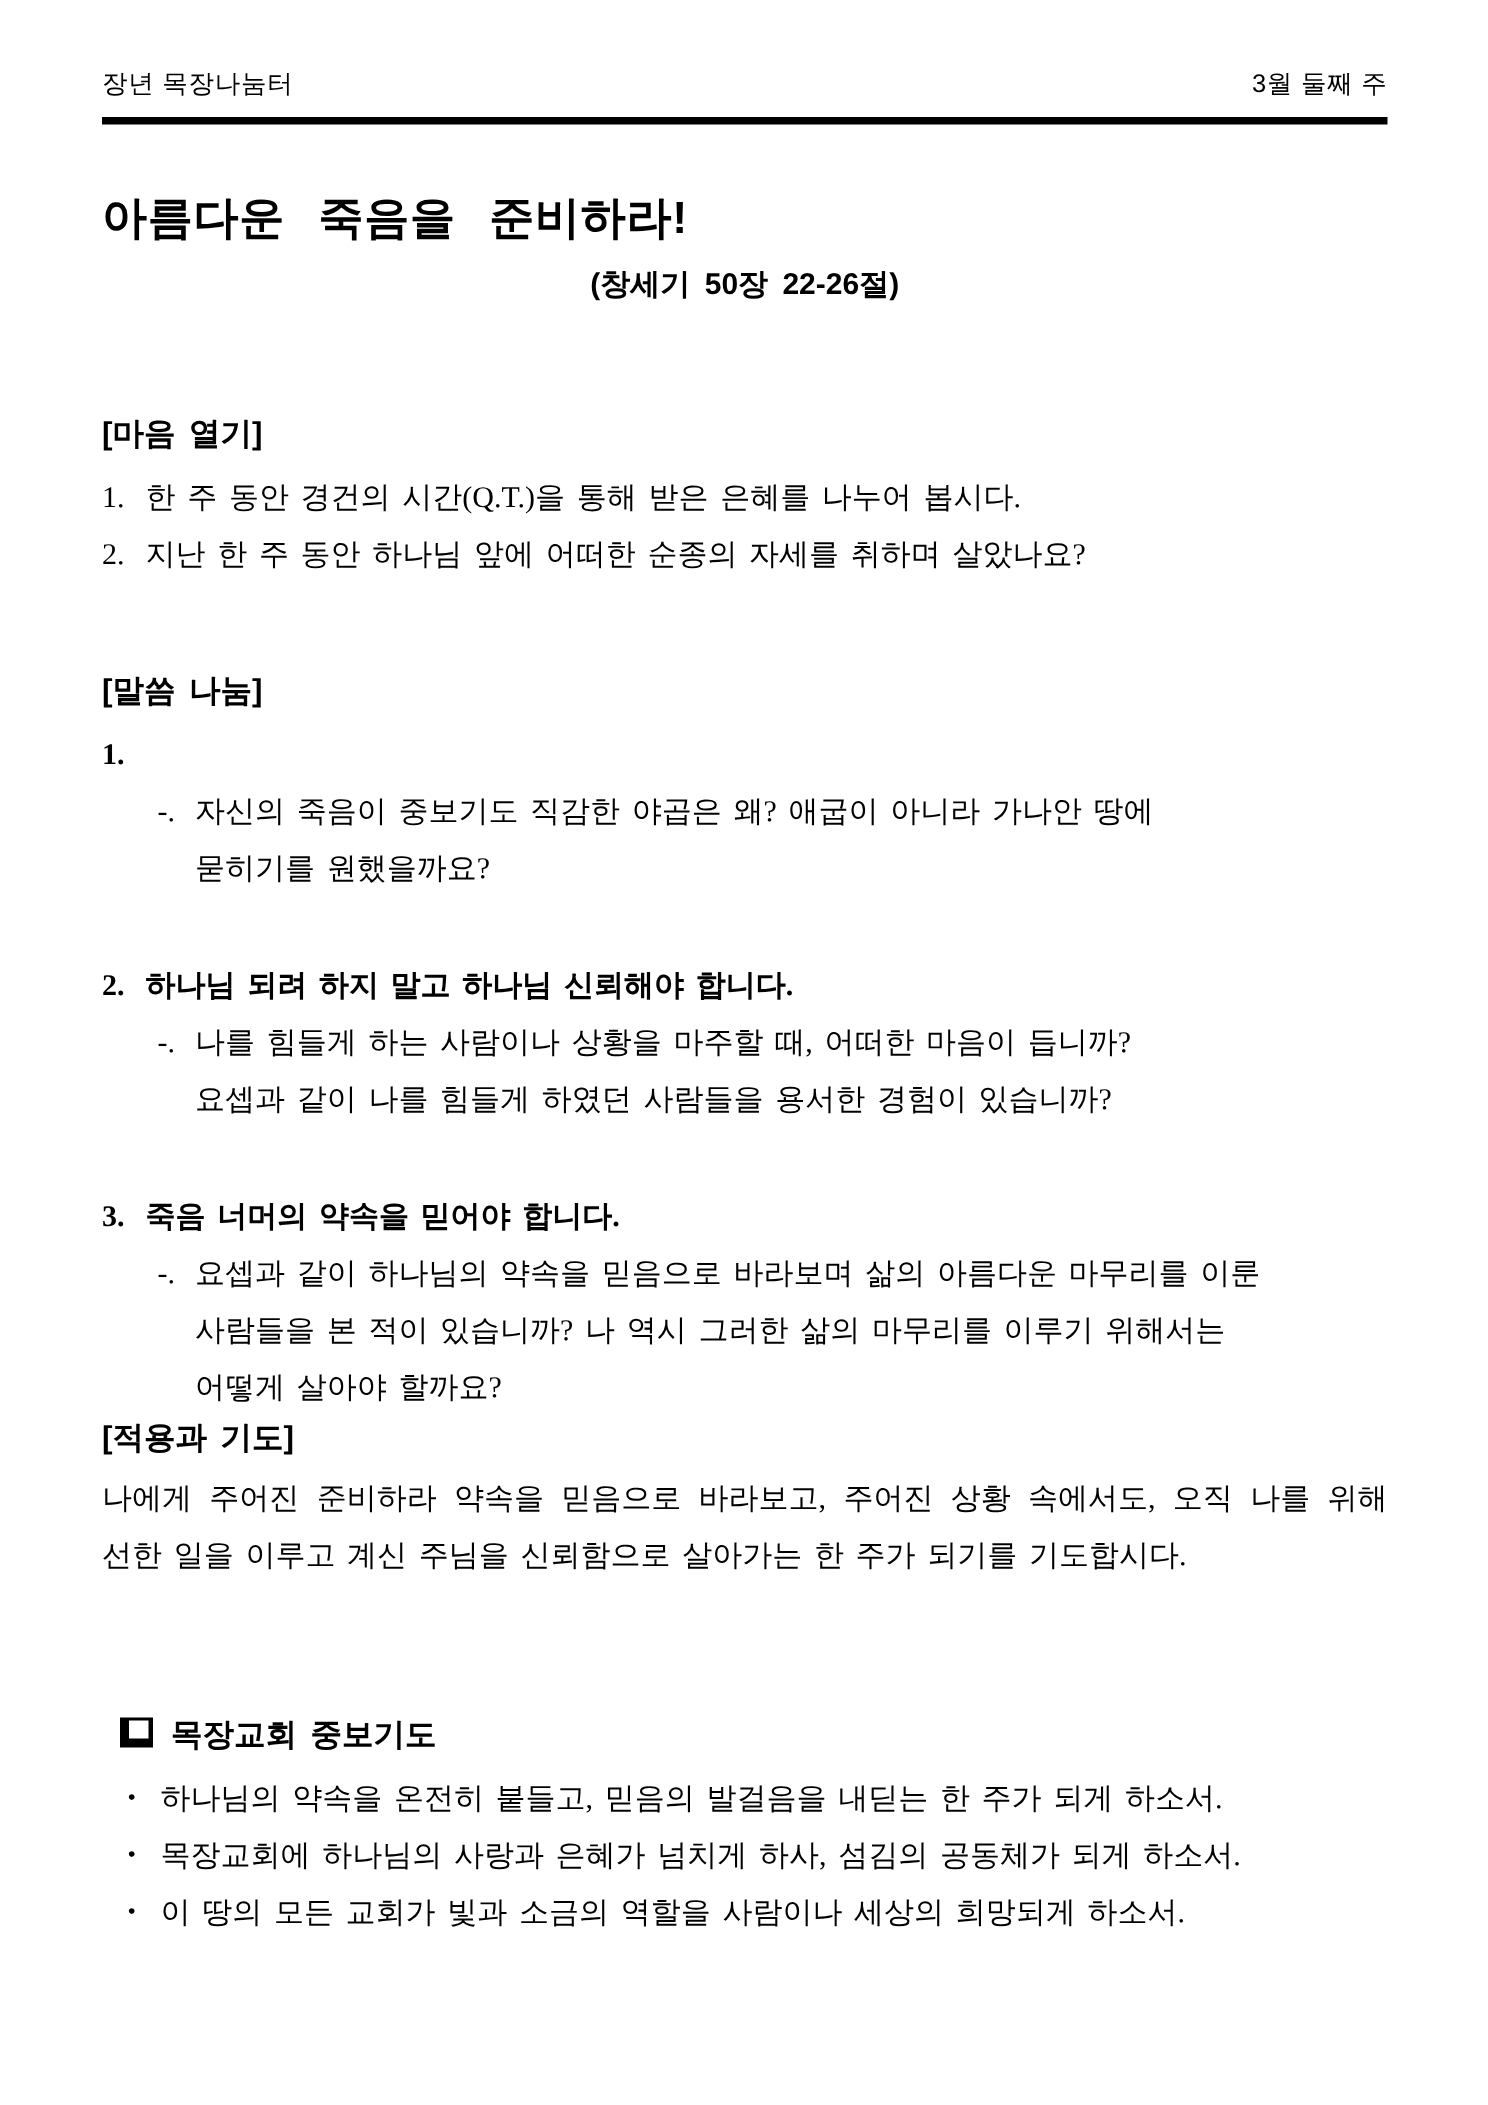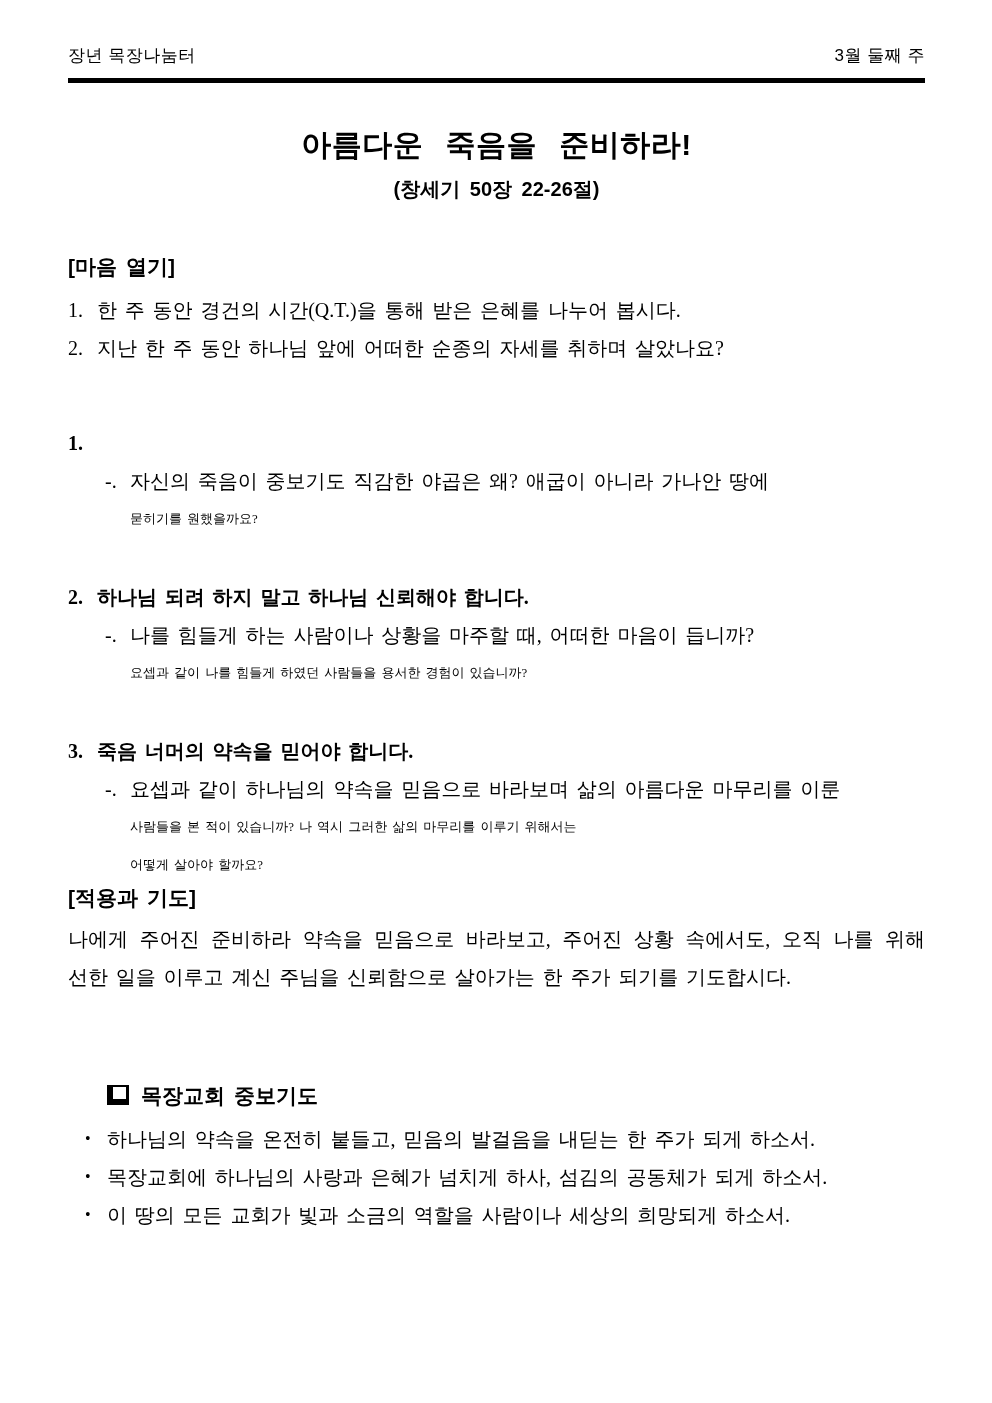--- a/index.html
+++ b/index.html
@@ -11,58 +11,58 @@
   }
   
   .doc-header {
     display: flex; justify-content: space-between; align-items: baseline;
     font-family: "Liberation Sans", "DejaVu Sans", sans-serif;
     font-size: 17px; font-weight: 500; letter-spacing: 0.5px;
   }
   .rule { height: 5px; background: #000; margin-top: 11px; }
   
   .title {
-    margin: 42px 0 0 0; text-align: center;
+    margin: 42px 0 0 0; 
     font-family: "Liberation Sans", "DejaVu Sans", sans-serif;
     font-size: 30px; font-weight: bold; word-spacing: 0.45em; letter-spacing: 0.5px;
   }
   .subtitle {
     margin-top: 10px; text-align: center;
     font-family: "Liberation Sans", "DejaVu Sans", sans-serif;
     font-size: 20px; font-weight: 600; word-spacing: 0.2em;
   }
   
   h2.sec-head {
     margin: 0; font-family: "Liberation Sans", "DejaVu Sans", sans-serif;
     font-size: 21px; font-weight: bold; word-spacing: 0.15em;
   }
   
   .num-item { display: flex; line-height: 38px; font-size: 20px; word-spacing: 0.14em; }
   .num-item .num { width: 29px; flex: 0 0 29px; }
   .num-item.statement { font-weight: bold; }
   
   .sub-first { display: flex; line-height: 38px; font-size: 20px; word-spacing: 0.14em; padding-left: 37px; }
   .sub-first .marker { width: 25px; flex: 0 0 25px; }
-  .sub-cont { line-height: 38px; font-size: 13px; word-spacing: 0.14em; padding-left: 62px; }
+  .sub-cont { line-height: 38px; font-size: 20px; word-spacing: 0.14em; padding-left: 62px; }
   
-  .sec-opening { margin-top: 50px; }
+  .sec-opening { margin-top: 72px; }
   .sec-opening .items { margin-top: 10px; }
   .sec-sharing { margin-top: 57px; }
   .sec-sharing .point { margin-top: 10px; }
   .sec-sharing .point + .point { margin-top: 40px; }
   .sec-apply { }
   .sec-apply .para { margin-top: 8px; }
   .line { line-height: 38px; font-size: 20px; word-spacing: 0.14em; }
   .line.fill { text-align: justify; text-align-last: justify; }
   
   .sec-pray { margin-top: 86px; padding-left: 12px; }
   .chk-heading {
     display: flex; align-items: center;
     font-family: "Liberation Sans", "DejaVu Sans", sans-serif;
-    font-size: 21px; font-weight: bold; word-spacing: 0.15em; margin-left: 27px;
+    font-size: 21px; font-weight: bold; word-spacing: 0.15em;
   }
   .checkbox {
     display: inline-block; width: 13px; height: 12px;
     border-top: 2px solid #000; border-right: 3px solid #000;
     border-left: 6px solid #000; border-bottom: 6px solid #000;
     margin-right: 12px; margin-top: -2px;
   }
   .bullet-item { display: flex; line-height: 38px; font-size: 20px; word-spacing: 0.14em; padding-left: 5px; }
   .bullet-item .bullet { width: 22px; flex: 0 0 22px; font-size: 16px; }
   .bullets { margin-top: 10px; }
@@ -89,20 +89,21 @@
         <span class="txt">한 주 동안 경건의 시간(Q.T.)을 통해 받은 은혜를 나누어 봅시다.</span>
       </div>
       <div class="num-item">
         <span class="num">2.</span>
         <span class="txt">지난 한 주 동안 하나님 앞에 어떠한 순종의 자세를 취하며 살았나요?</span>
       </div>
     </div>
   </section>
 
   <section class="sec-sharing">
+    <h2 class="sec-head">[말씀 나눔]</h2>
 
     <div class="point">
       <div class="num-item statement">
         <span class="num">1.</span>
       </div>
       <div class="sub-first">
         <span class="marker">-.</span>
         <span>자신의 죽음이 중보기도 직감한 야곱은 왜? 애굽이 아니라 가나안 땅에</span>
       </div>
       <div class="sub-cont">묻히기를 원했을까요?</div>

